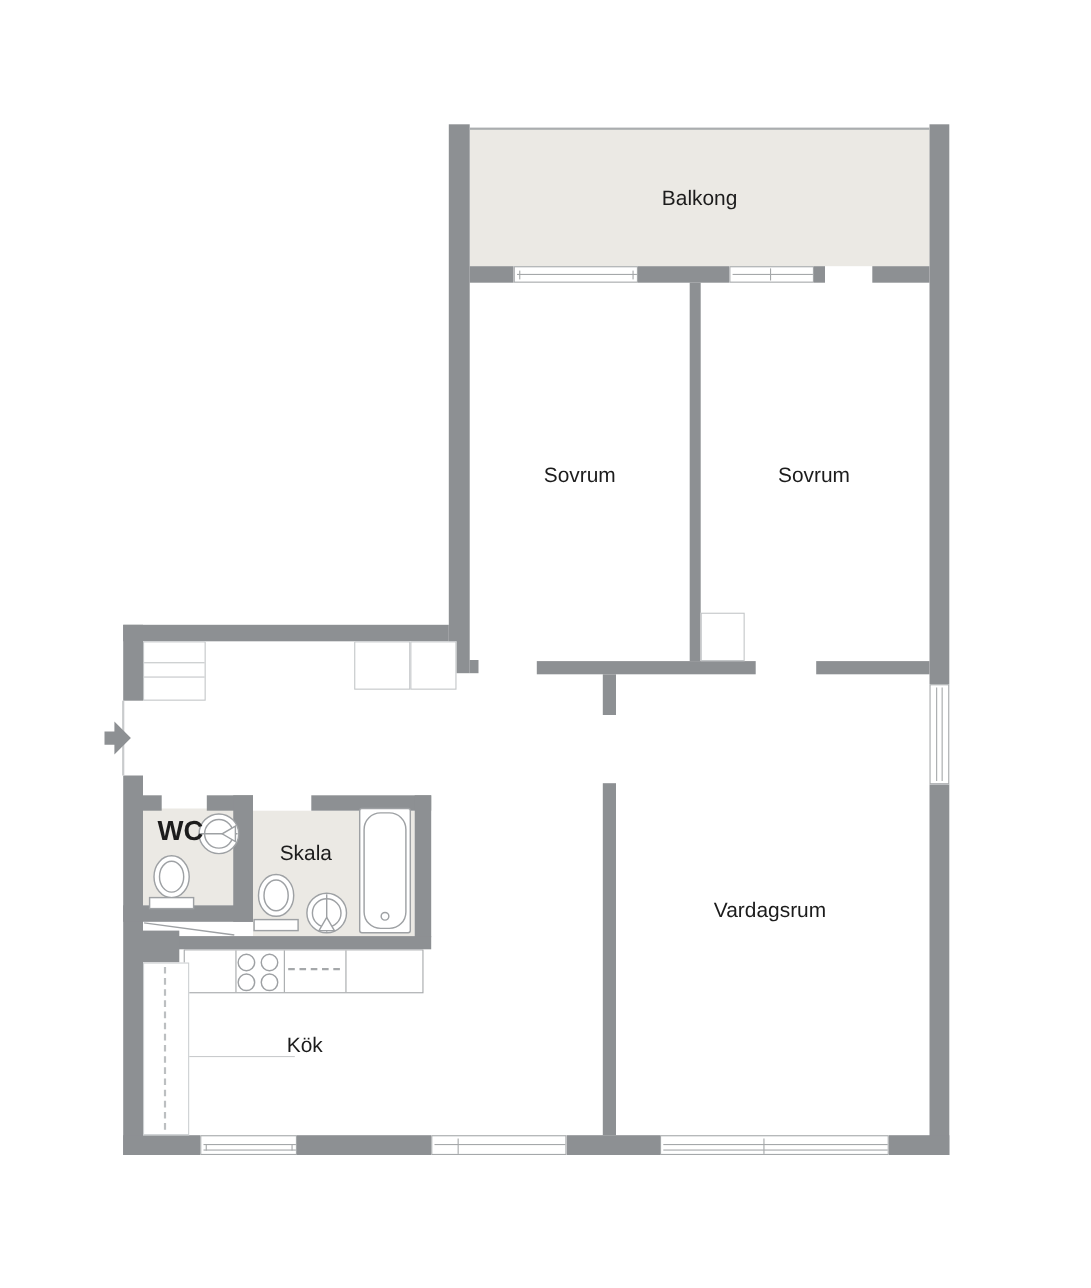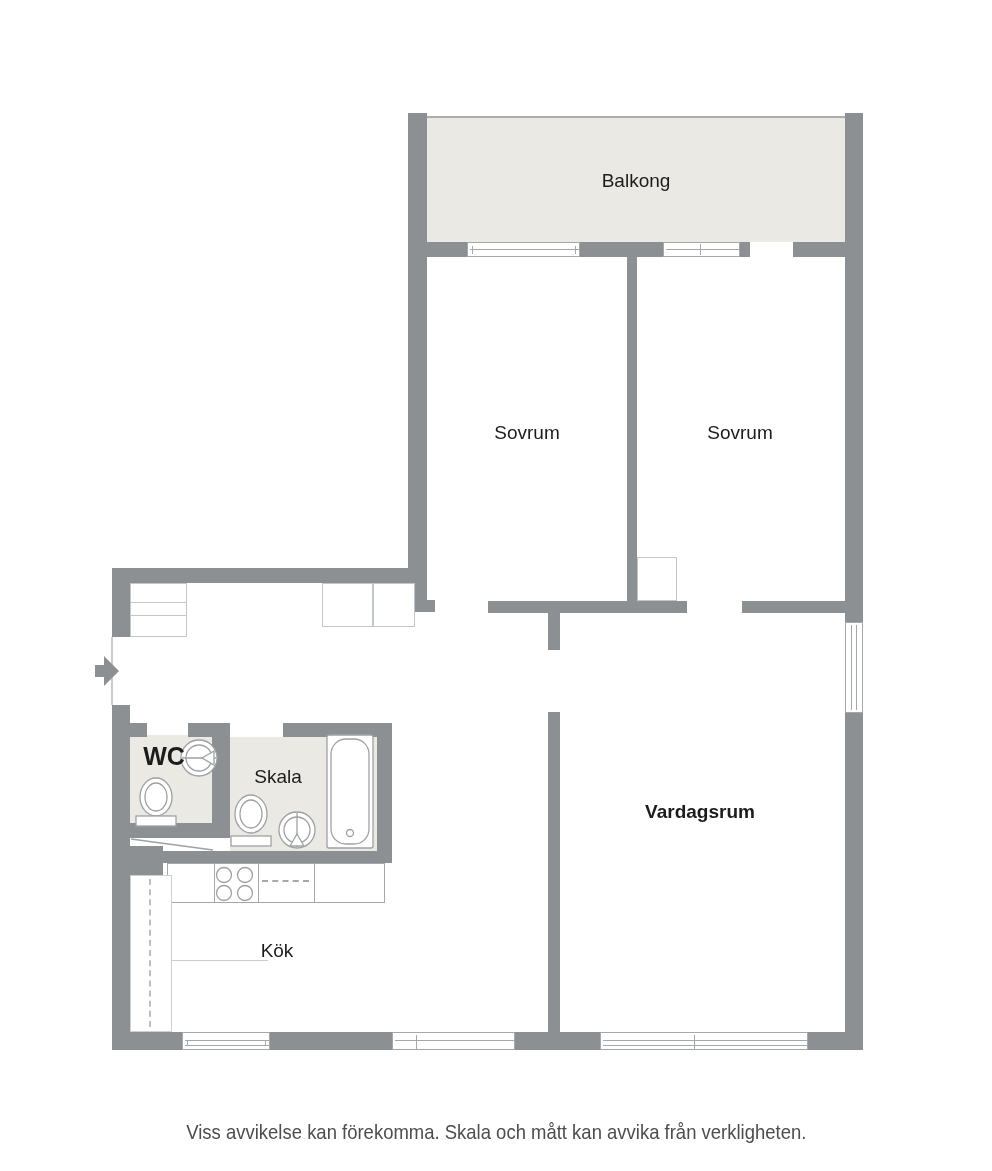--- a/index.html
+++ b/index.html
@@ -182,20 +182,17 @@
       <circle class="fxn" cx="224" cy="893" r="7.5"></circle>
       <circle class="fxn" cx="245" cy="893" r="7.5"></circle>
     </g>
   </svg>
 
   <div class="label" style="left:636px;top:181px;">Balkong</div>
   <div class="label" style="left:527px;top:433px;">Sovrum</div>
   <div class="label" style="left:740px;top:433px;">Sovrum</div>
   <div class="label big" style="left:164px;top:756px;font-weight:bold;">WC</div>
   <div class="label" style="left:278px;top:777px;">Skala</div>
-  <div class="label" style="left:700px;top:812px;font-weight:bold;">Vardagsrum</div>
+  <div class="label" style="left:700px;top:829px;">Vardagsrum</div>
   <div class="label" style="left:277px;top:951px;">Kök</div>
 
-  <div class="disclaimer">
-    <span>Viss avvikelse kan förekomma. Skala och mått kan avvika från verkligheten.</span>
-  </div>
 
 </div>
 
 </body></html>

